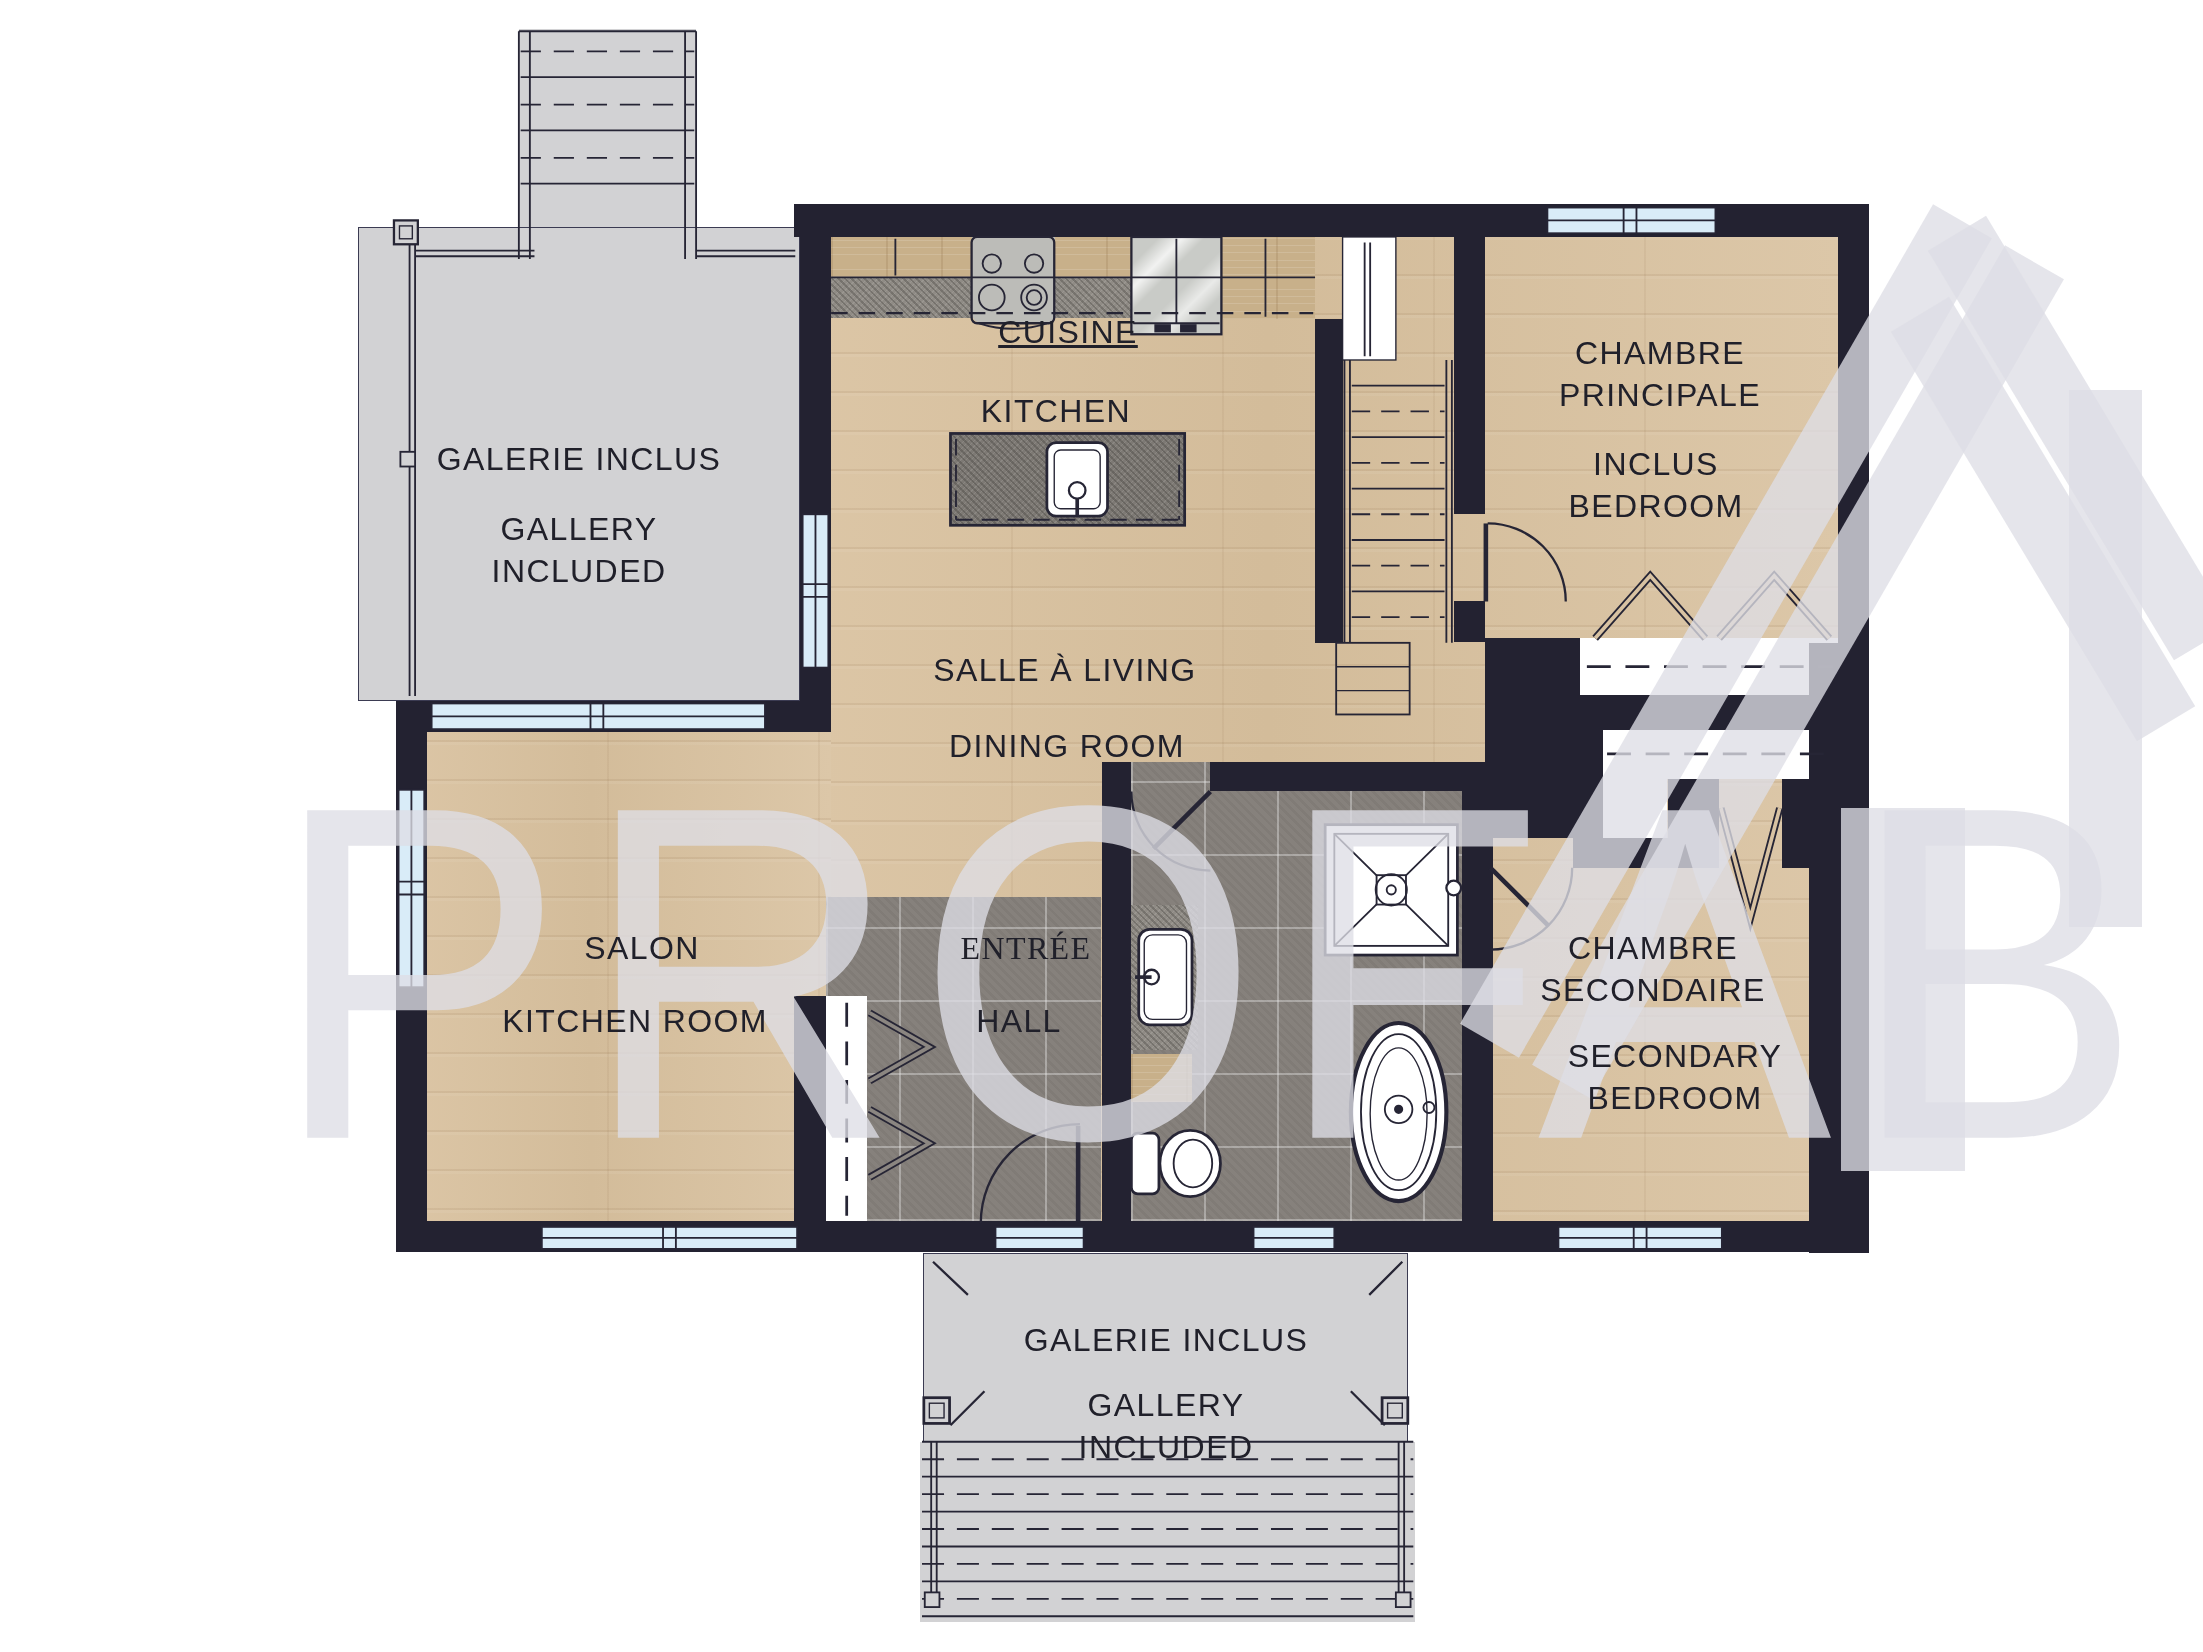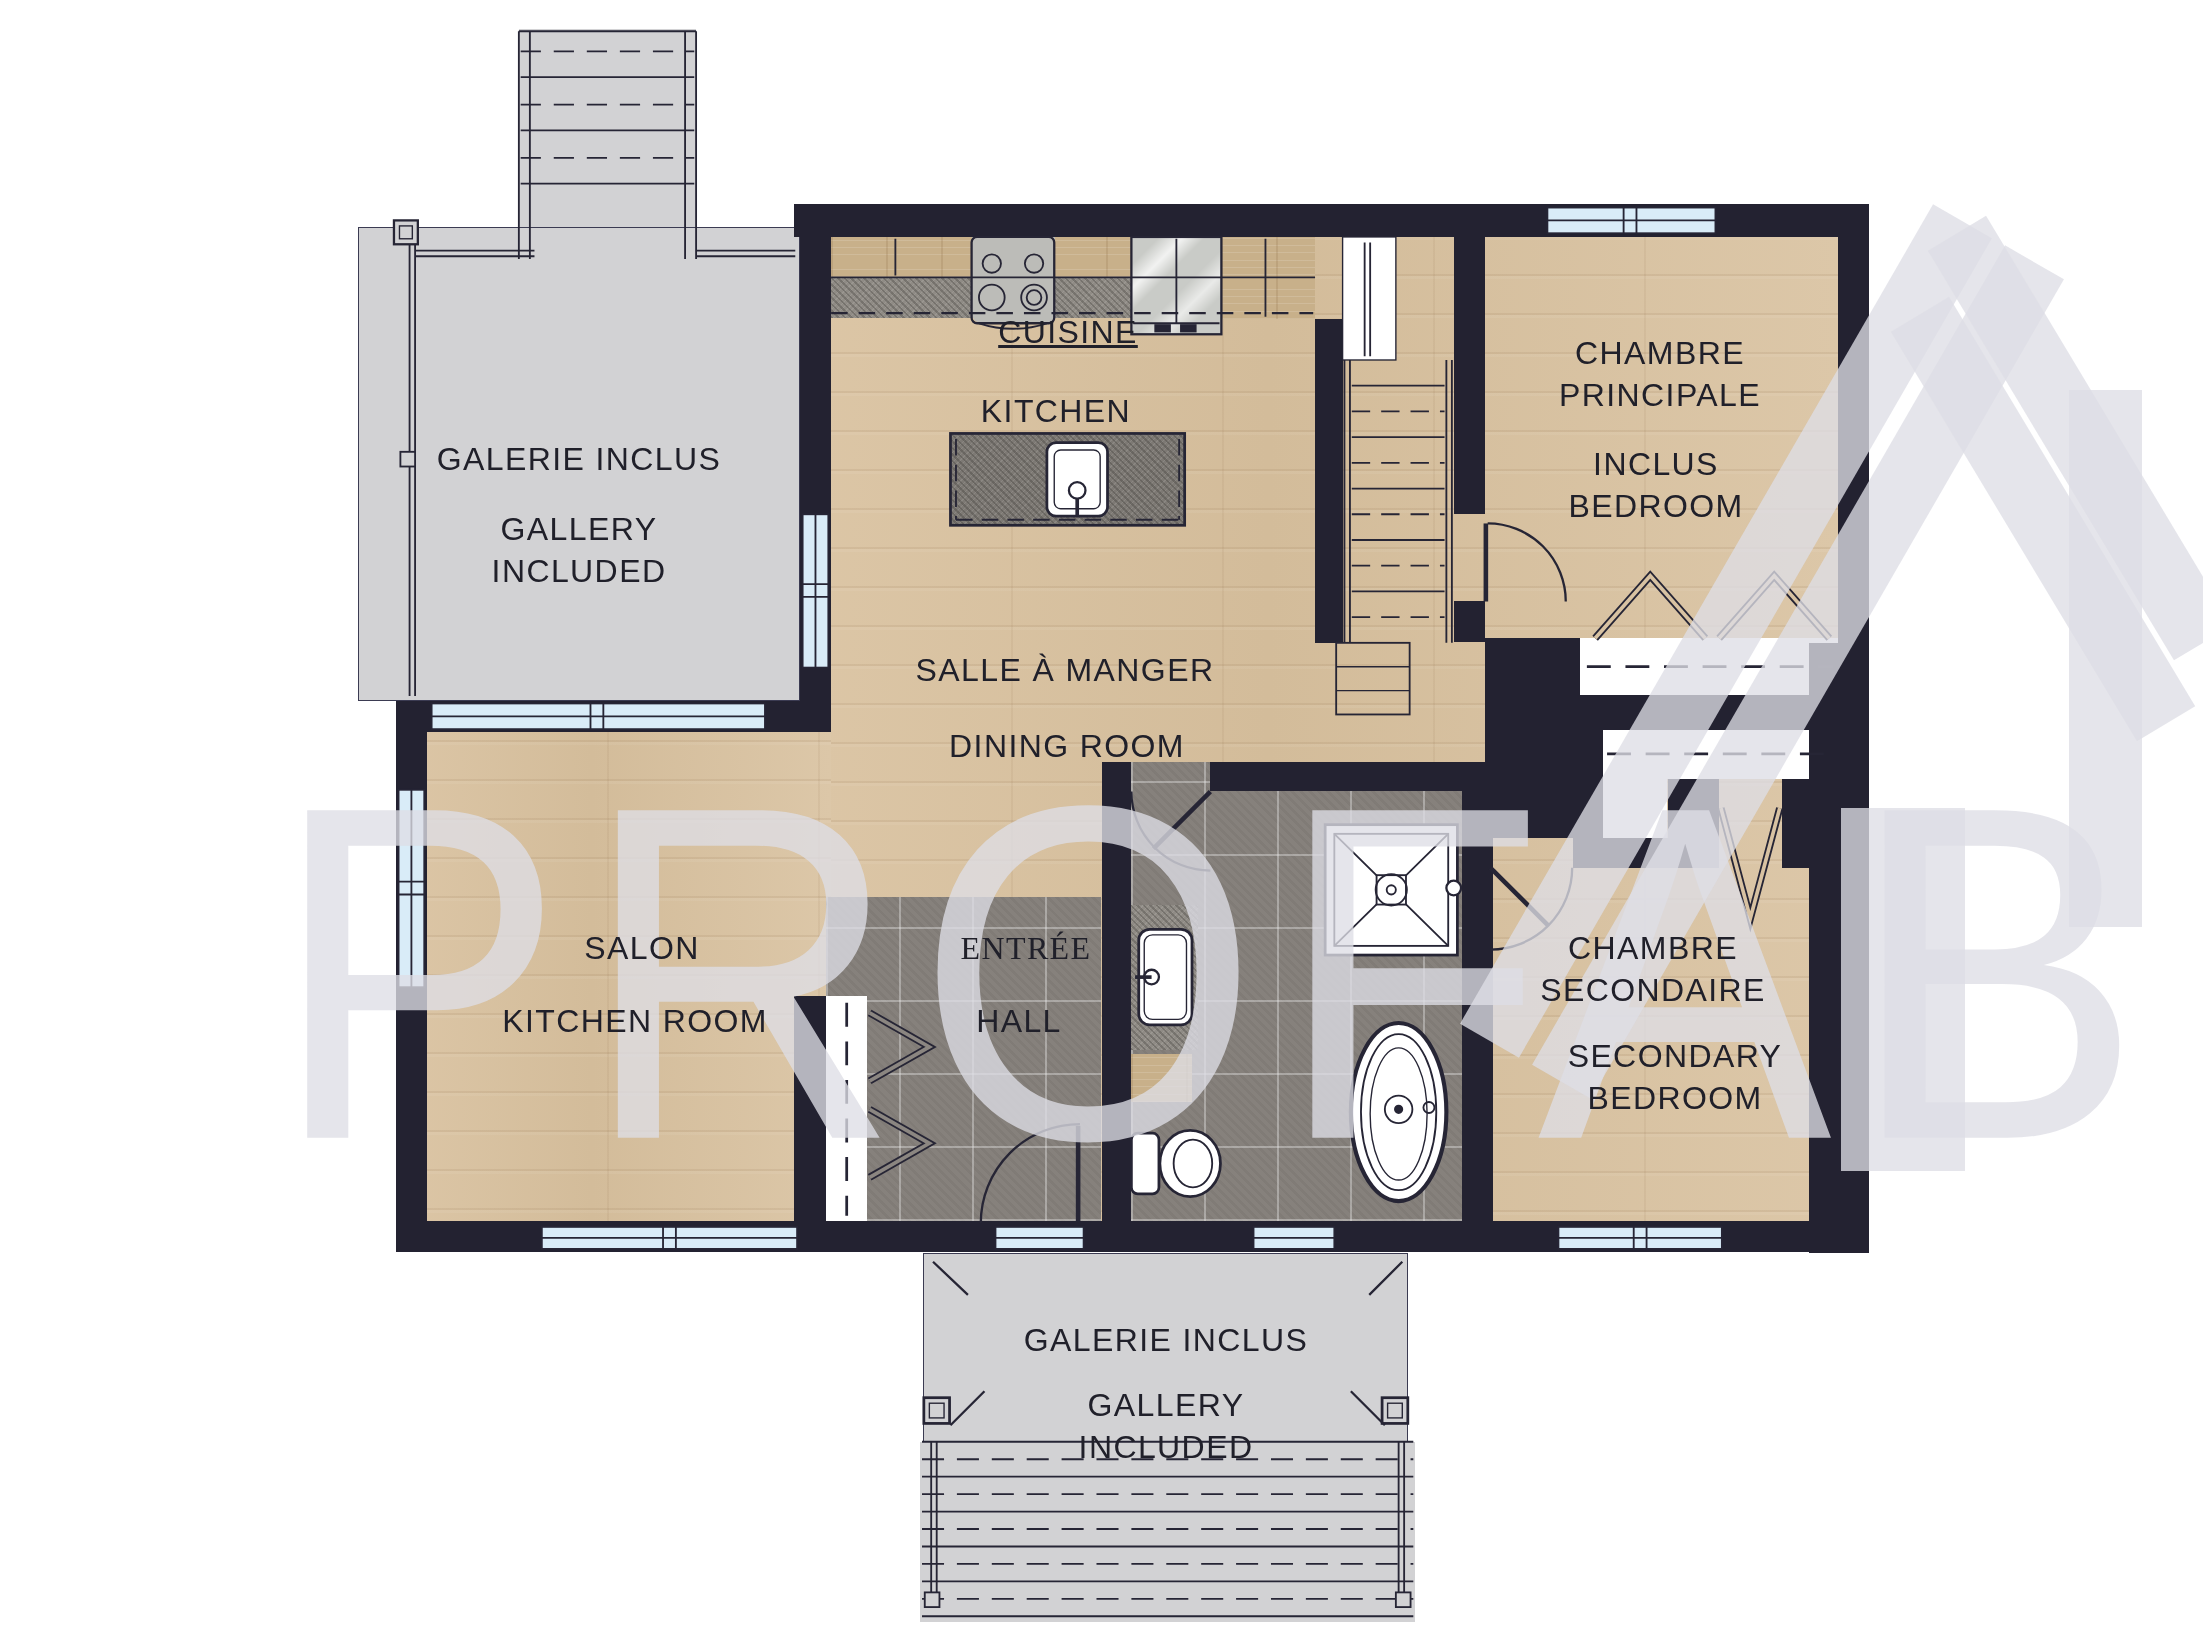--- a/index.html
+++ b/index.html
@@ -267,21 +267,21 @@
   <div class="wm-bar" style="left:2046px;top:199px;width:68px;height:478px;transform:rotate(-31deg);"></div>
   <div class="wm-bar" style="left:2009px;top:280px;width:68px;height:478px;transform:rotate(-31deg);"></div>
   <div class="wm-bar" style="left:2069px;top:390px;width:73px;height:537px;"></div>
   <div class="wm-bar" style="left:1841px;top:808px;width:124px;height:363px;"></div>
 
   <div class="lbl" style="left:579px;top:438px;">GALERIE INCLUS</div>
   <div class="lbl" style="left:579px;top:508px;">GALLERY
 INCLUDED</div>
   <div class="lbl" style="left:1068px;top:311px;text-decoration:underline;">CUISINE</div>
   <div class="lbl" style="left:1056px;top:390px;">KITCHEN</div>
-  <div class="lbl" style="left:1065px;top:649px;">SALLE À MANGER</div>
+  <div class="lbl" style="left:1065px;top:649px;">SALLE À LIVING</div>
   <div class="lbl" style="left:1067px;top:725px;">DINING ROOM</div>
   <div class="lbl" style="left:1660px;top:332px;">CHAMBRE
 PRINCIPALE</div>
   <div class="lbl" style="left:1656px;top:443px;">INCLUS
 BEDROOM</div>
   <div class="lbl" style="left:634px;top:927px;margin-left:8px;">SALON</div>
   <div class="lbl" style="left:635px;top:1000px;">KITCHEN ROOM</div>
   <div class="lbl" style="left:1026px;top:927px;font-family:Liberation Serif, serif;">ENTRÉE</div>
   <div class="lbl" style="left:1019px;top:1000px;">HALL</div>
   <div class="lbl" style="left:1653px;top:927px;">CHAMBRE

